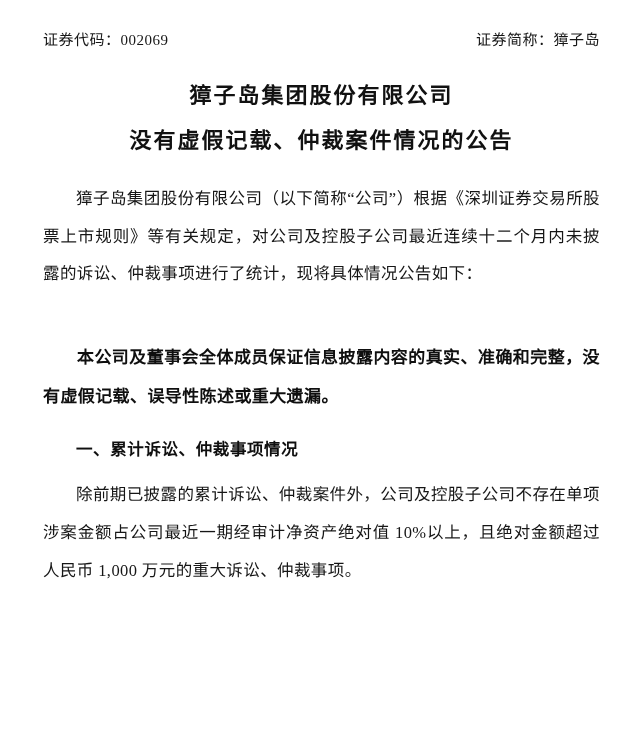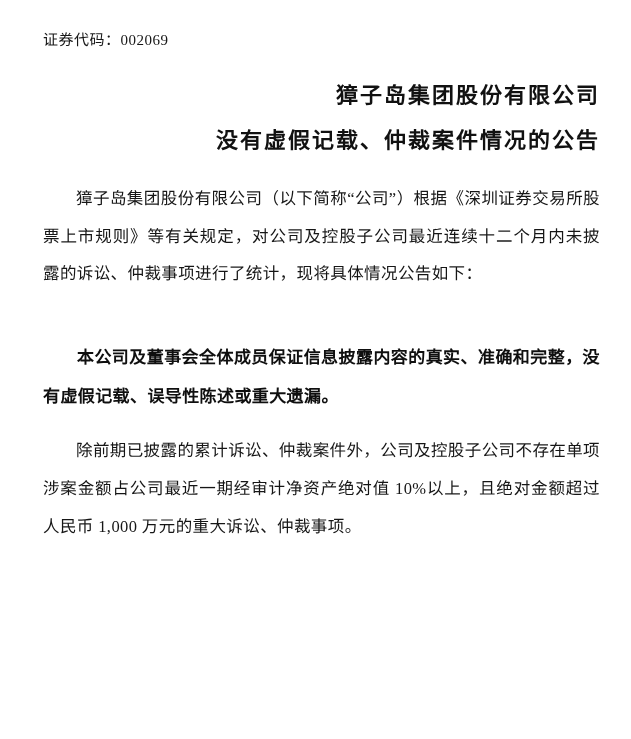--- a/index.html
+++ b/index.html
@@ -28,21 +28,21 @@
     align-items: center;
     font-size: 15px;
     white-space: nowrap;
   }
   .doc-header .meta-item {
     letter-spacing: 0.5px;
   }
   
   .title-block {
     margin-top: 36px;
-    text-align: right;
+    text-align: center;
   }
   .doc-title {
     margin: 0;
     font-size: 22px;
     font-weight: 700;
     line-height: 1;
     letter-spacing: 2px;
     color: #111111;
   }
   .doc-title.second {
@@ -82,28 +82,30 @@
     margin-top: 16px;
   }
 </style>
 </head>
 <body>
 
 <div class="page">
 
   <div class="doc-header">
     <span class="meta-item"><span>证券代码：</span><span>002069</span></span>
+    <span class="meta-item"><span>证券简称：</span><span>獐子岛</span></span>
   </div>
 
   <div class="title-block">
     <h1 class="doc-title">獐子岛集团股份有限公司</h1>
     <h1 class="doc-title second">没有虚假记载、仲裁案件情况的公告</h1>
   </div>
 
   <p class="para intro">獐子岛集团股份有限公司（以下简称“公司”）根据《深圳证券交易所股票上市规则》等有关规定，对公司及控股子公司最近连续十二个月内未披露的诉讼、仲裁事项进行了统计，现将具体情况公告如下：</p>
 
   <p class="para declaration">本公司及董事会全体成员保证信息披露内容的真实、准确和完整，没有虚假记载、误导性陈述或重大遗漏。</p>
 
+  <h2 class="section-heading">一、累计诉讼、仲裁事项情况</h2>
 
 
   <p class="para body-para last">除前期已披露的累计诉讼、仲裁案件外，公司及控股子公司不存在单项涉案金额占公司最近一期经审计净资产绝对值 10%以上，且绝对金额超过人民币 1,000 万元的重大诉讼、仲裁事项。</p>
 
 </div>
 
 </body></html>

